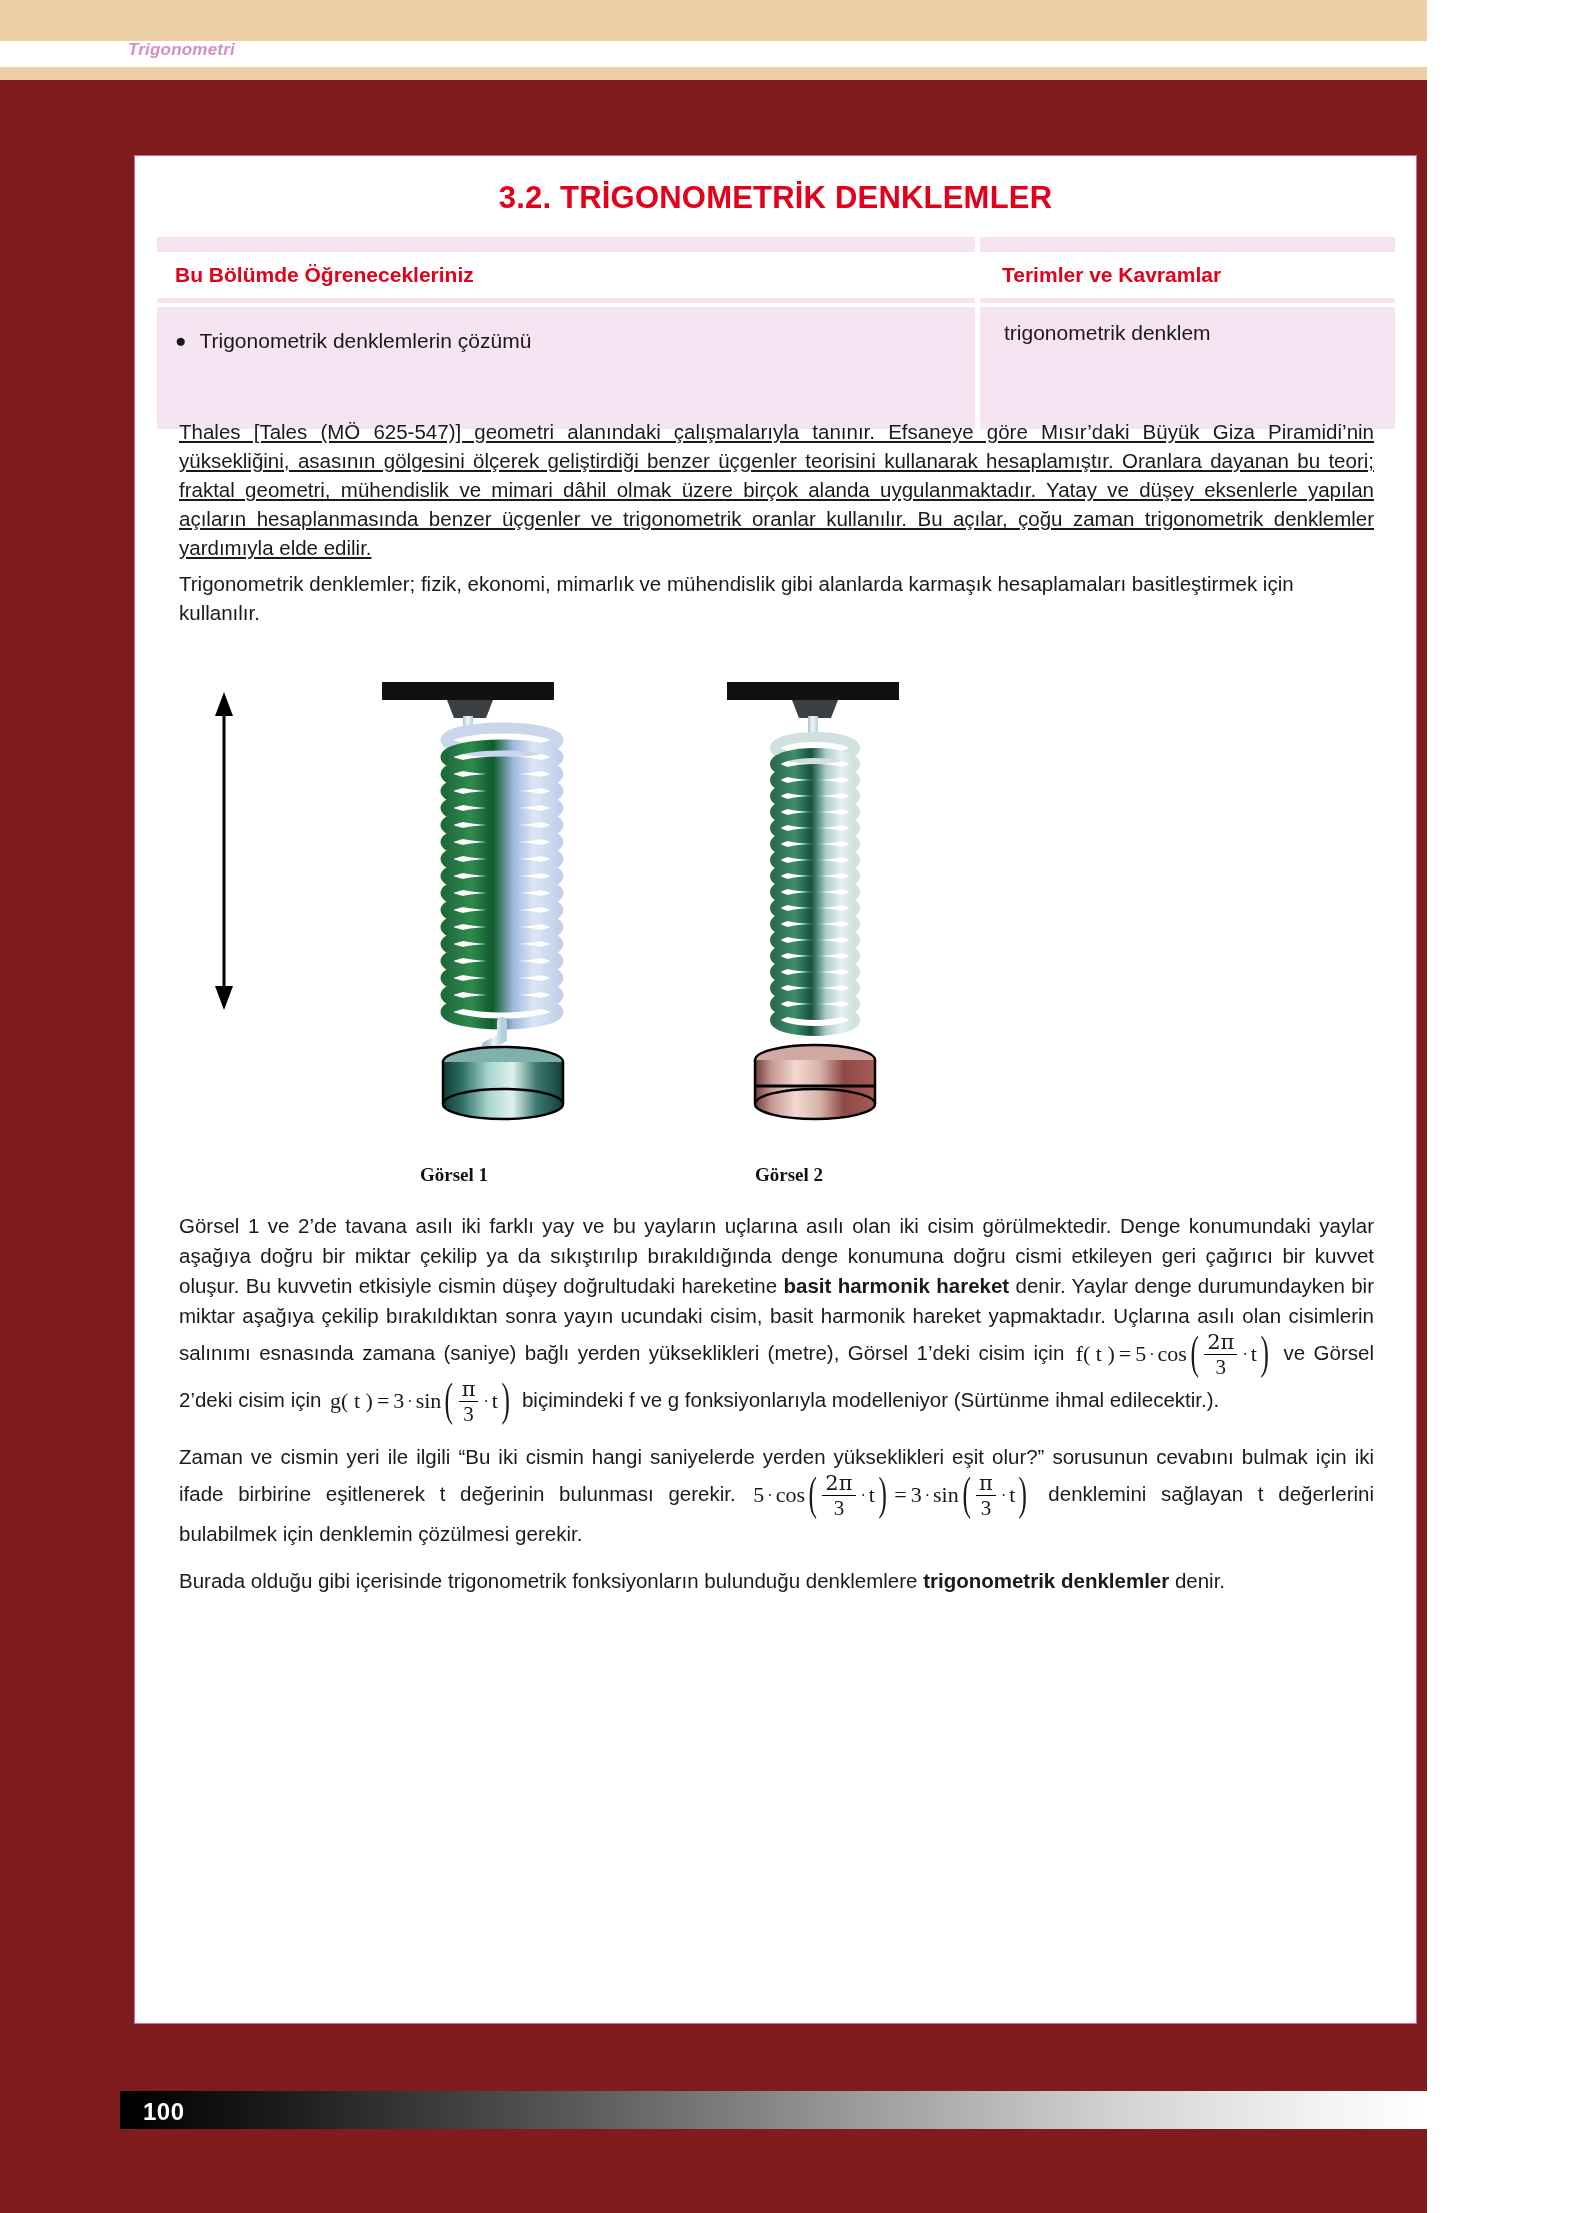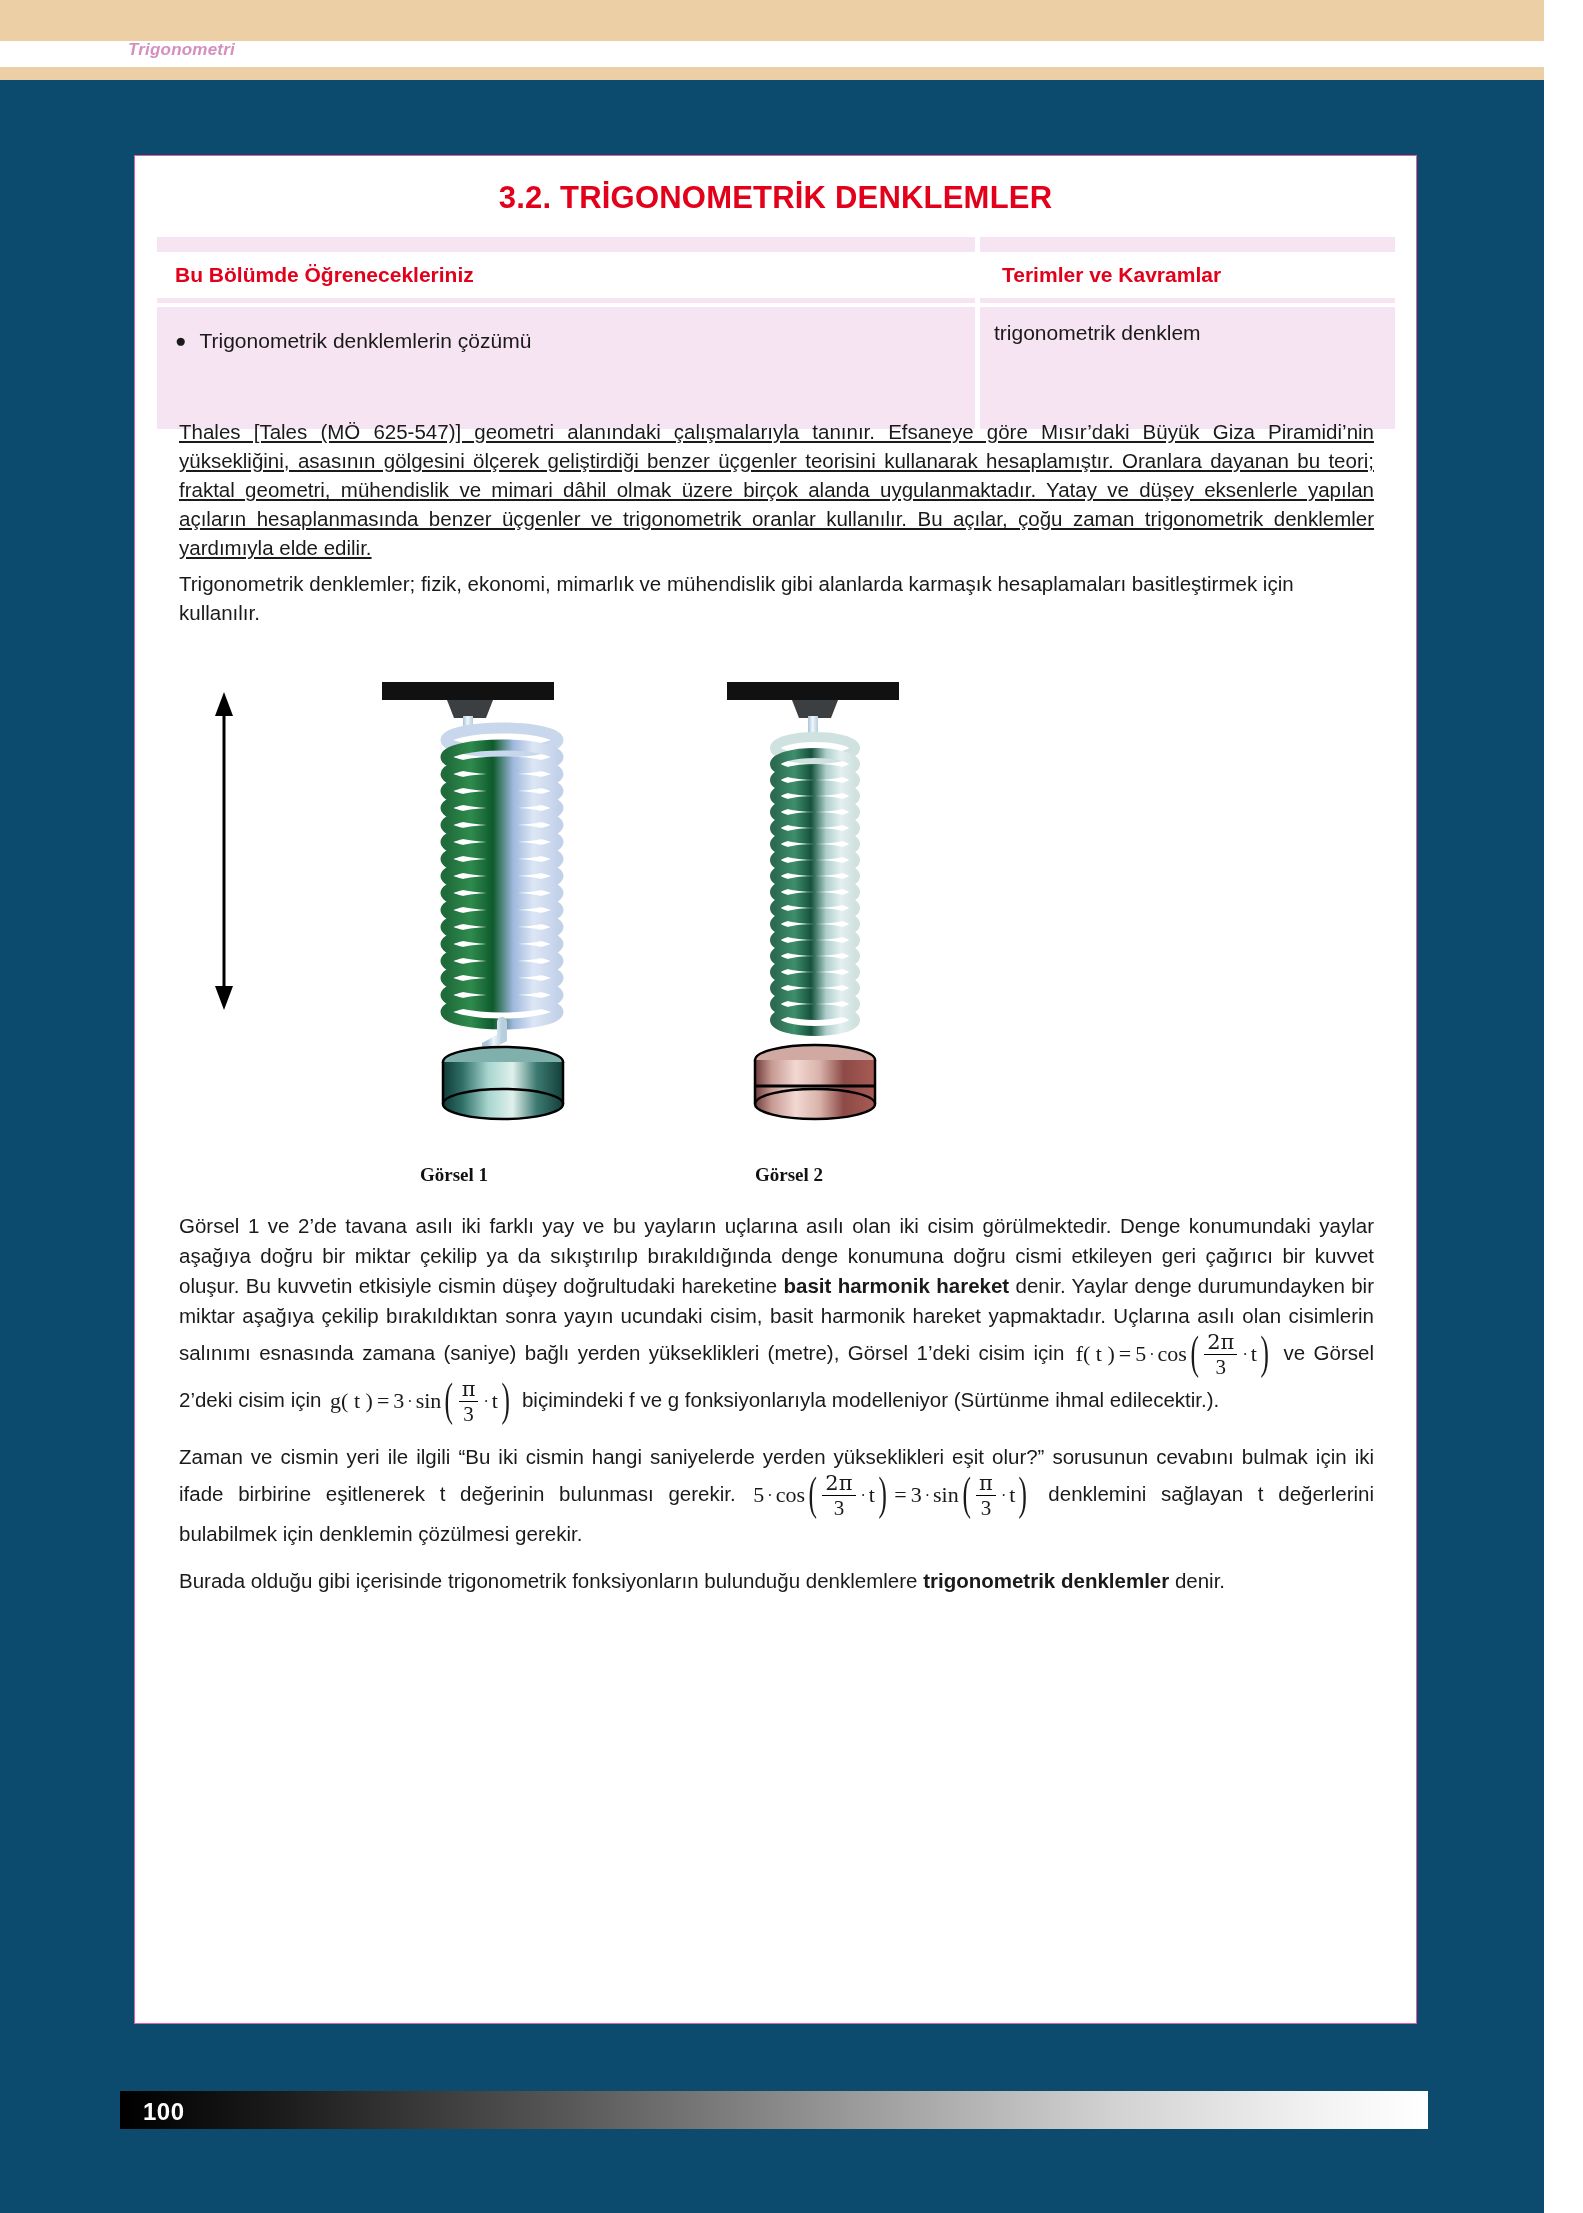--- a/index.html
+++ b/index.html
@@ -5,23 +5,23 @@
   html, body {
     margin: 0;
     padding: 0;
     background: #ffffff;
   }
   body {
     font-family: "Liberation Sans", sans-serif;
   }
   .page {
     position: relative;
-    width: 1544px;
+    width: 1427px;
     height: 2213px;
-    background: #0c4a6e;
+    background: #7f1d1d;
     overflow: hidden;
   }
 
   
   .header-band-top {
     position: absolute;
     left: 0; top: 0;
     width: 1583px;
     height: 41px;
     background: #edcfa5;
@@ -112,21 +112,21 @@
   }
   .cell-body {
     background: #f7e4f2;
     min-height: 122px;
     padding: 22px 18px 0 18px;
     font-size: 21px;
     color: #1a1a1a;
     box-sizing: border-box;
   }
   .cell-body.right {
-    padding-left: 14px;
+    padding-left: 24px;
     padding-top: 14px;
   }
   .bullet-row {
     display: flex;
     align-items: flex-start;
     gap: 13px;
   }
   .bullet-dot {
     font-size: 19px;
     line-height: 1.25;

